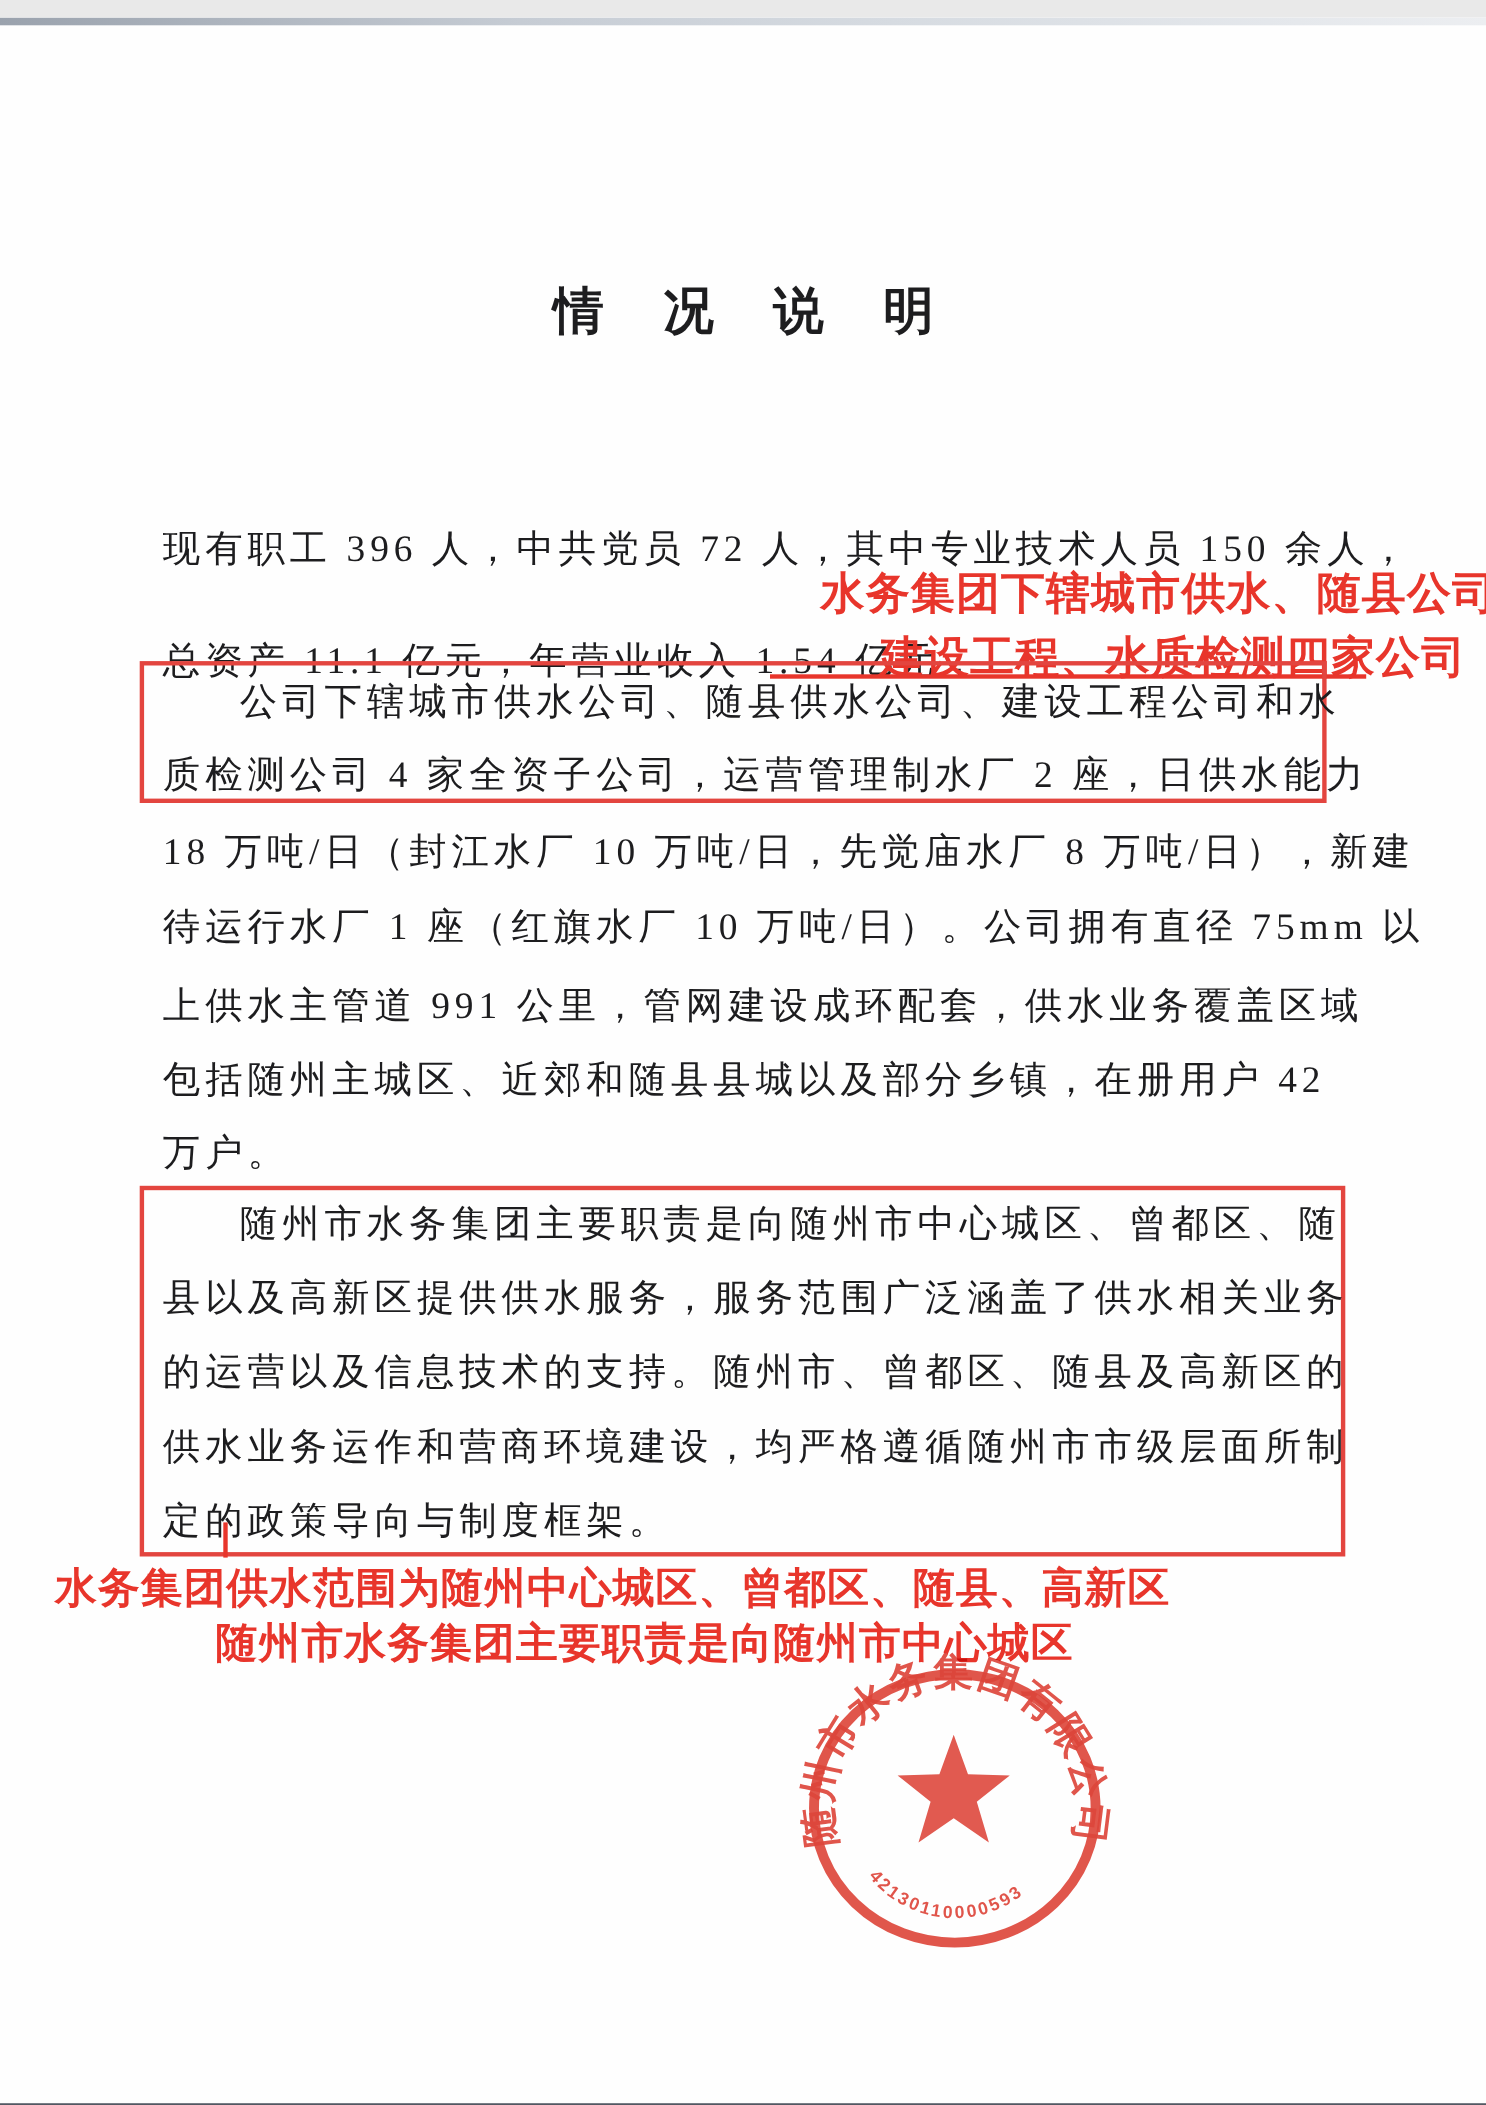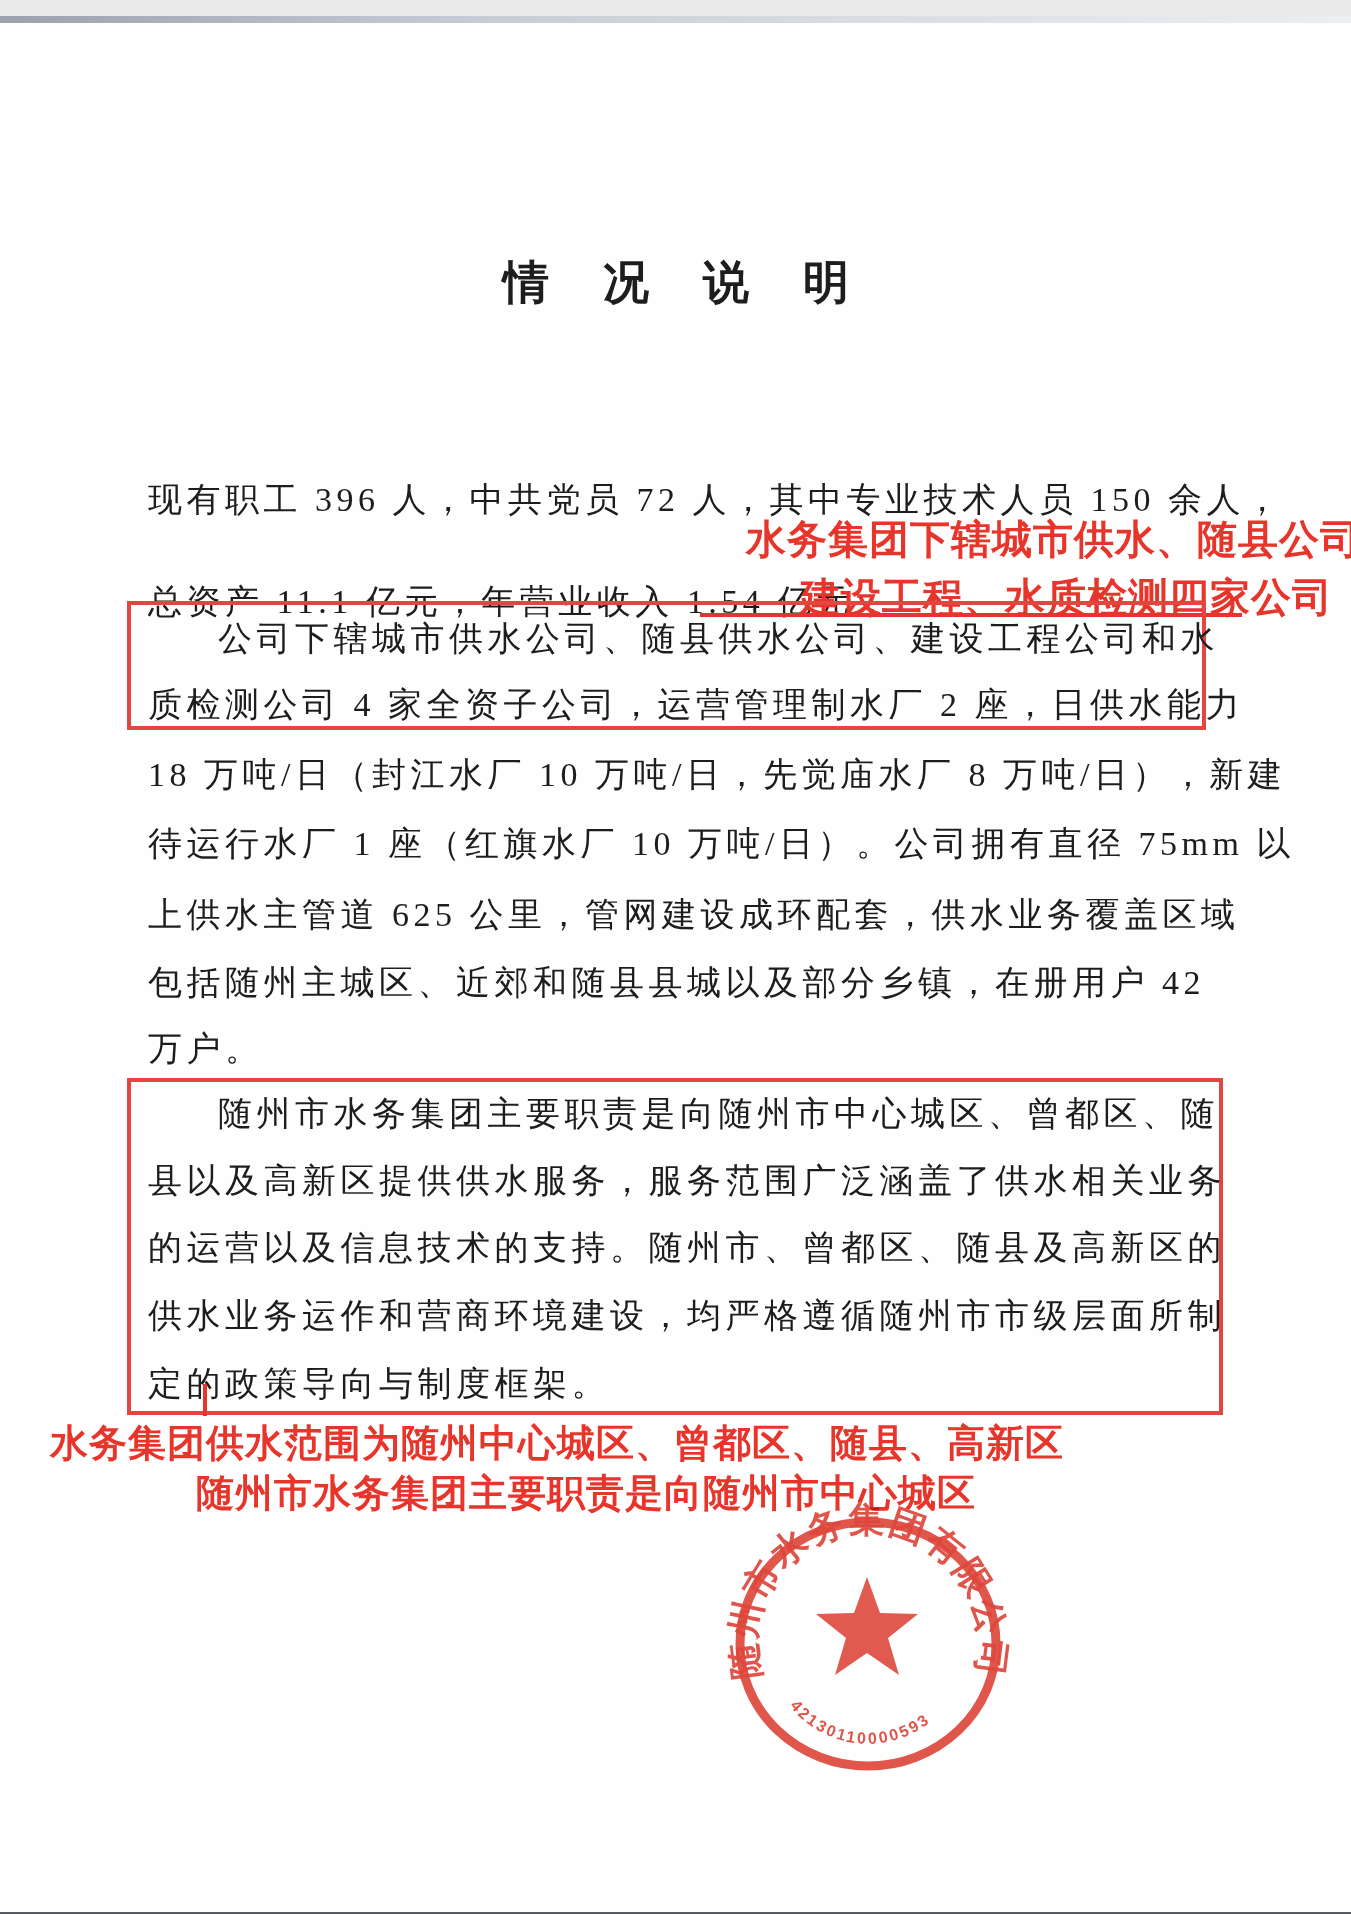--- a/index.html
+++ b/index.html
@@ -62,21 +62,21 @@
   <div class="ann ann-top" style="left:800px;top:554px">建设工程、水质检测四家公司</div>
   <div class="ann-underline" style="left:700px;top:597px;width:542px"></div>
   <div class="ann-connector" style="left:1202px;top:585px;height:16px"></div>
 
   <div class="red-box" style="left:127px;top:585px;width:1079px;height:129px"></div>
   <div class="bl" style="top:600px;left:218px">公司下辖城市供水公司、随县供水公司、建设工程公司和水</div>
   <div class="bl" style="top:666px;left:148px">质检测公司 4 家全资子公司，运营管理制水厂 2 座，日供水能力</div>
 
   <div class="bl" style="top:736px;left:148px">18 万吨/日（封江水厂 10 万吨/日，先觉庙水厂 8 万吨/日），新建</div>
   <div class="bl" style="top:805px;left:148px">待运行水厂 1 座（红旗水厂 10 万吨/日）。公司拥有直径 75mm 以</div>
-  <div class="bl" style="top:876px;left:148px">上供水主管道 625 公里，管网建设成环配套，供水业务覆盖区域</div>
+  <div class="bl" style="top:876px;left:148px">上供水主管道 991 公里，管网建设成环配套，供水业务覆盖区域</div>
   <div class="bl" style="top:944px;left:148px">包括随州主城区、近郊和随县县城以及部分乡镇，在册用户 42</div>
   <div class="bl" style="top:1010px;left:148px">万户。</div>
 
   <div class="red-box" style="left:127px;top:1062px;width:1096px;height:337px"></div>
   <div class="bl" style="top:1142px;left:148px">县以及高新区提供供水服务，服务范围广泛涵盖了供水相关业务</div>
   <div class="bl" style="top:1075px;left:218px">随州市水务集团主要职责是向随州市中心城区、曾都区、随</div>
   <div class="bl" style="top:1209px;left:148px">的运营以及信息技术的支持。随州市、曾都区、随县及高新区的</div>
   <div class="bl" style="top:1277px;left:148px">供水业务运作和营商环境建设，均严格遵循随州市市级层面所制</div>
   <div class="bl" style="top:1345px;left:148px">定的政策导向与制度框架。</div>
 

